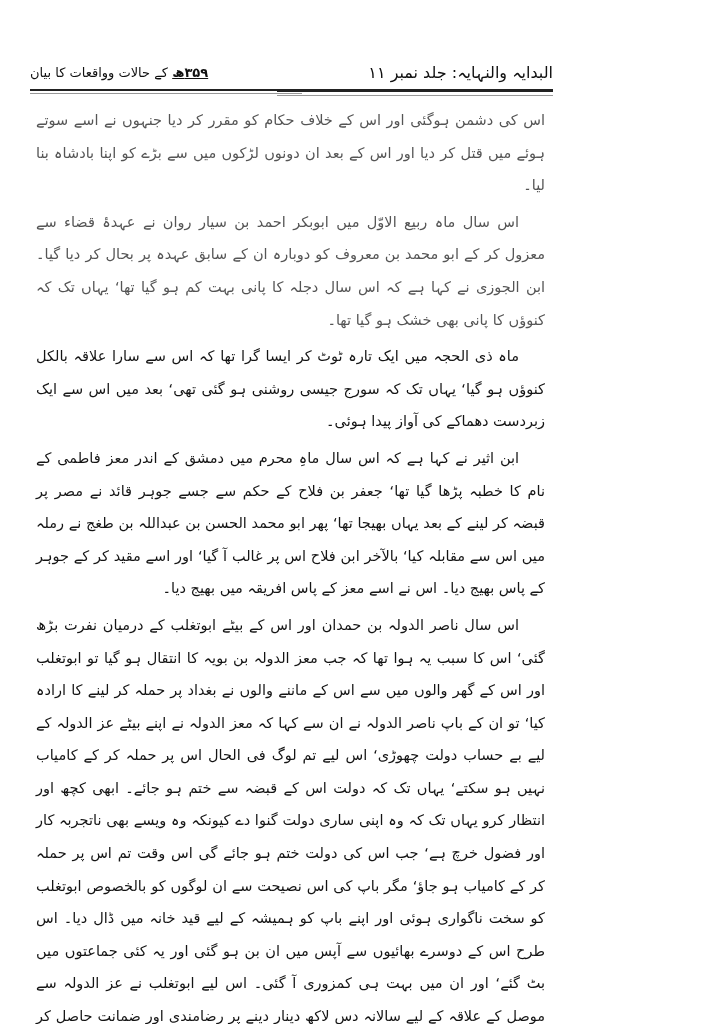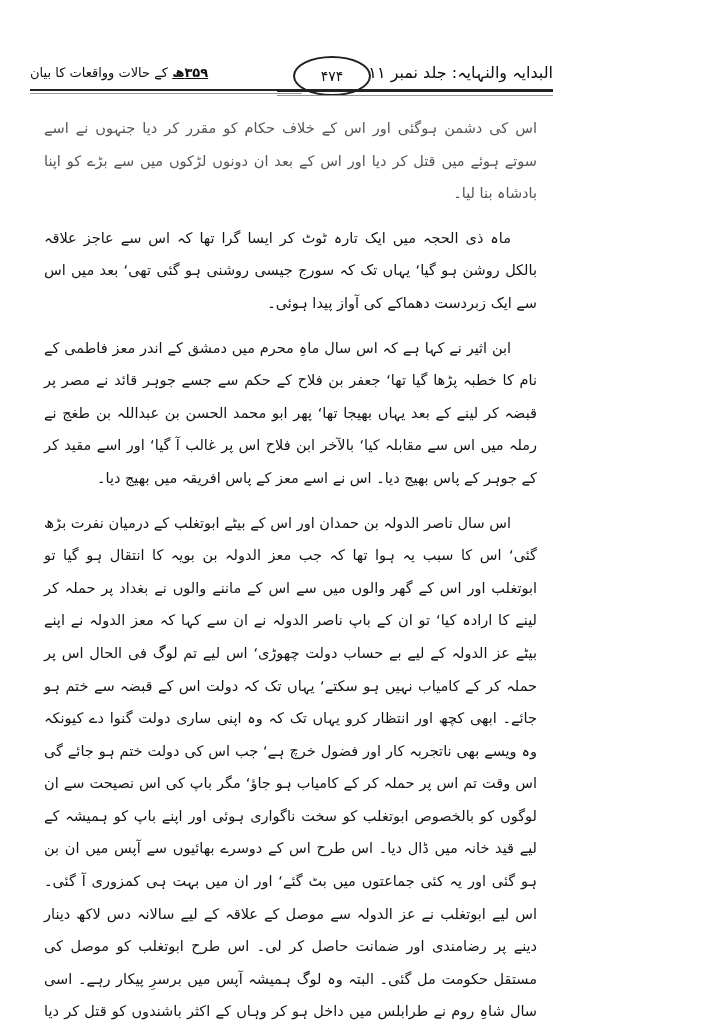--- a/index.html
+++ b/index.html
@@ -105,21 +105,21 @@
       top: 100px;
       direction: rtl;
       text-align: justify;
       text-align-last: right;
       font-family: "DejaVu Sans", sans-serif;
       font-size: 14.5px;
       line-height: 32.6px;
       color: #141414;
     }
     .content p {
-      margin: 12px;
+      margin: 4px;
       padding: 0;
     }
     .content p.indent {
       text-indent: 26px;
     }
     .content p.faint {
       color: #555;
     }
   </style>
 </head>
@@ -127,29 +127,27 @@
 
 <div class="page">
 
   <div class="header">
     <div class="running-title-left">
       <span class="hijri">۳۵۹ھ</span>
       <span>کے حالات وواقعات کا بیان</span>
     </div>
     <div class="header-rule-left"></div>
 
-    <div class="page-number-oval">
-      <span>۴۷۴</span>
-    </div>
 
     <div class="running-title-right">البدایہ والنہایہ: جلد نمبر ۱۱</div>
     <div class="header-rule-right"></div>
   </div>
 
   <div class="content">
     <p class="faint">اس کی دشمن ہوگئی اور اس کے خلاف حکام کو مقرر کر دیا جنہوں نے اسے سوتے ہوئے میں قتل کر دیا اور اس کے بعد ان دونوں لڑکوں میں سے بڑے کو اپنا بادشاہ بنا لیا۔</p>
-    <p class="indent">ماہ ذی الحجہ میں ایک تارہ ٹوٹ کر ایسا گرا تھا کہ اس سے عاجز علاقہ بالکل روشن ہو گیا‘ یہاں تک کہ سورج جیسی روشنی ہو گئی تھی‘ بعد میں اس سے ایک زبردست دھماکے کی آواز پیدا ہوئی۔</p>
+    <p class="indent faint">اس سال ماہ ربیع الاوّل میں ابوبکر احمد بن سیار روان نے عہدۂ قضاء سے معزول کر کے ابو محمد بن معروف کو دوبارہ ان کے سابق عہدہ پر بحال کر دیا گیا۔ ابن الجوزی نے کہا ہے کہ اس سال دجلہ کا پانی بہت کم ہو گیا تھا‘ یہاں تک کہ کنوؤں کا پانی بھی خشک ہو گیا تھا۔</p>
+    <p class="indent">ماہ ذی الحجہ میں ایک تارہ ٹوٹ کر ایسا گرا تھا کہ اس سے سارا علاقہ بالکل کنوؤں ہو گیا‘ یہاں تک کہ سورج جیسی روشنی ہو گئی تھی‘ بعد میں اس سے ایک زبردست دھماکے کی آواز پیدا ہوئی۔</p>
     <p class="indent">ابن اثیر نے کہا ہے کہ اس سال ماہِ محرم میں دمشق کے اندر معز فاطمی کے نام کا خطبہ پڑھا گیا تھا‘ جعفر بن فلاح کے حکم سے جسے جوہر قائد نے مصر پر قبضہ کر لینے کے بعد یہاں بھیجا تھا‘ پھر ابو محمد الحسن بن عبداللہ بن طغج نے رملہ میں اس سے مقابلہ کیا‘ بالآخر ابن فلاح اس پر غالب آ گیا‘ اور اسے مقید کر کے جوہر کے پاس بھیج دیا۔ اس نے اسے معز کے پاس افریقہ میں بھیج دیا۔</p>
     <p class="indent">اس سال ناصر الدولہ بن حمدان اور اس کے بیٹے ابوتغلب کے درمیان نفرت بڑھ گئی‘ اس کا سبب یہ ہوا تھا کہ جب معز الدولہ بن بویہ کا انتقال ہو گیا تو ابوتغلب اور اس کے گھر والوں میں سے اس کے ماننے والوں نے بغداد پر حملہ کر لینے کا ارادہ کیا‘ تو ان کے باپ ناصر الدولہ نے ان سے کہا کہ معز الدولہ نے اپنے بیٹے عز الدولہ کے لیے بے حساب دولت چھوڑی‘ اس لیے تم لوگ فی الحال اس پر حملہ کر کے کامیاب نہیں ہو سکتے‘ یہاں تک کہ دولت اس کے قبضہ سے ختم ہو جائے۔ ابھی کچھ اور انتظار کرو یہاں تک کہ وہ اپنی ساری دولت گنوا دے کیونکہ وہ ویسے بھی ناتجربہ کار اور فضول خرچ ہے‘ جب اس کی دولت ختم ہو جائے گی اس وقت تم اس پر حملہ کر کے کامیاب ہو جاؤ‘ مگر باپ کی اس نصیحت سے ان لوگوں کو بالخصوص ابوتغلب کو سخت ناگواری ہوئی اور اپنے باپ کو ہمیشہ کے لیے قید خانہ میں ڈال دیا۔ اس طرح اس کے دوسرے بھائیوں سے آپس میں ان بن ہو گئی اور یہ کئی جماعتوں میں بٹ گئے‘ اور ان میں بہت ہی کمزوری آ گئی۔ اس لیے ابوتغلب نے عز الدولہ سے موصل کے علاقہ کے لیے سالانہ دس لاکھ دینار دینے پر رضامندی اور ضمانت حاصل کر لی۔ اس طرح ابوتغلب کو موصل کی مستقل حکومت مل گئی۔ البتہ وہ لوگ ہمیشہ آپس میں برسرِ پیکار رہے۔ اسی سال شاہِ روم نے طرابلس میں داخل ہو کر وہاں کے اکثر باشندوں کو قتل کر دیا اور اکثر علاقہ کو جلا دیا۔ طرابلس کے شاہ کو وہاں کے تمام باشندوں نے اس کے ظلم سے عاجز ہو کر متفقہ طور پر وہاں سے نکال دیا تھا‘ پھر رومی نے اسے اپنا قیدی بنا لیا اور اس کے سارے مال اور ساری جائیداد کو اپنے قبضہ میں لے لیا‘ جس کی مالیت بے شمار تھی‘ پھر وہ لوگ ساحلی علاقوں کی طرف متوجہ ہوئے اور دیہاتوں کو چھوڑ کر اٹھارہ شہروں پر قبضہ کر لیا۔ اس وقت ان کے ہاتھوں پر بہت سے لوگوں نے مذہب عیسائیت قبول کر لیا۔ فانا للہ وانا الیہ راجعون۔</p>
 
   </div>
 
 </div>
 
 </body></html>

